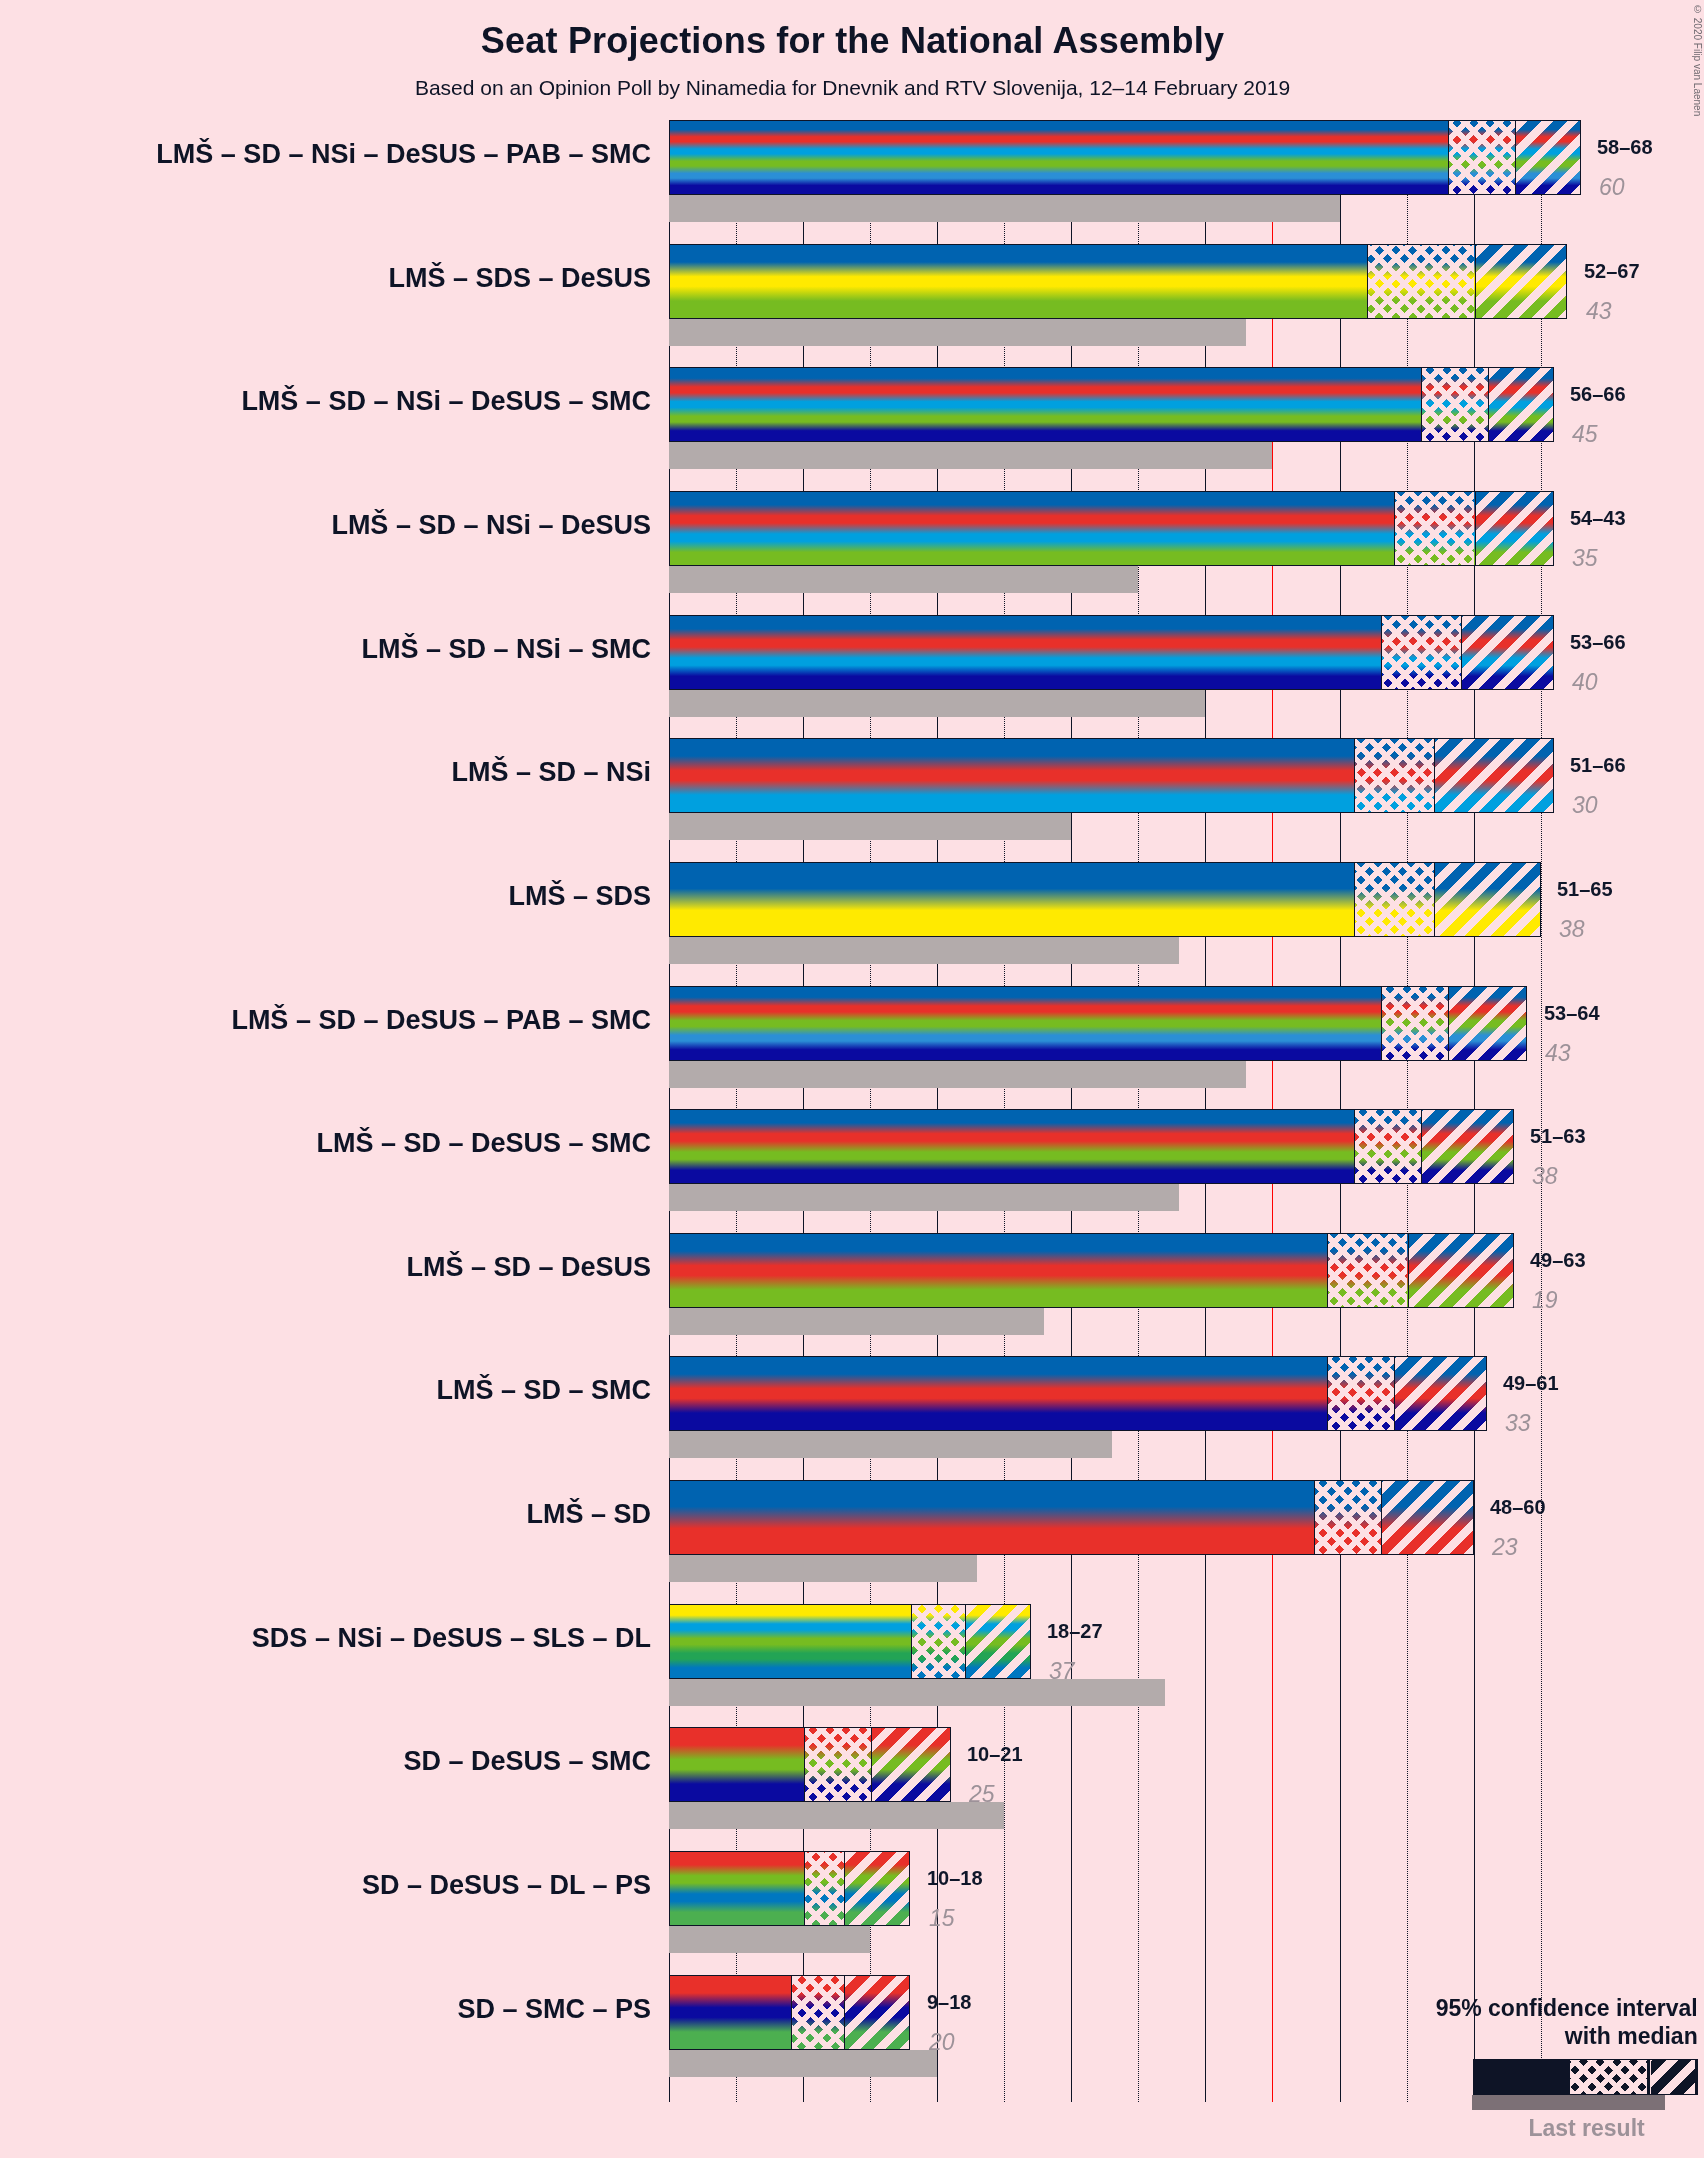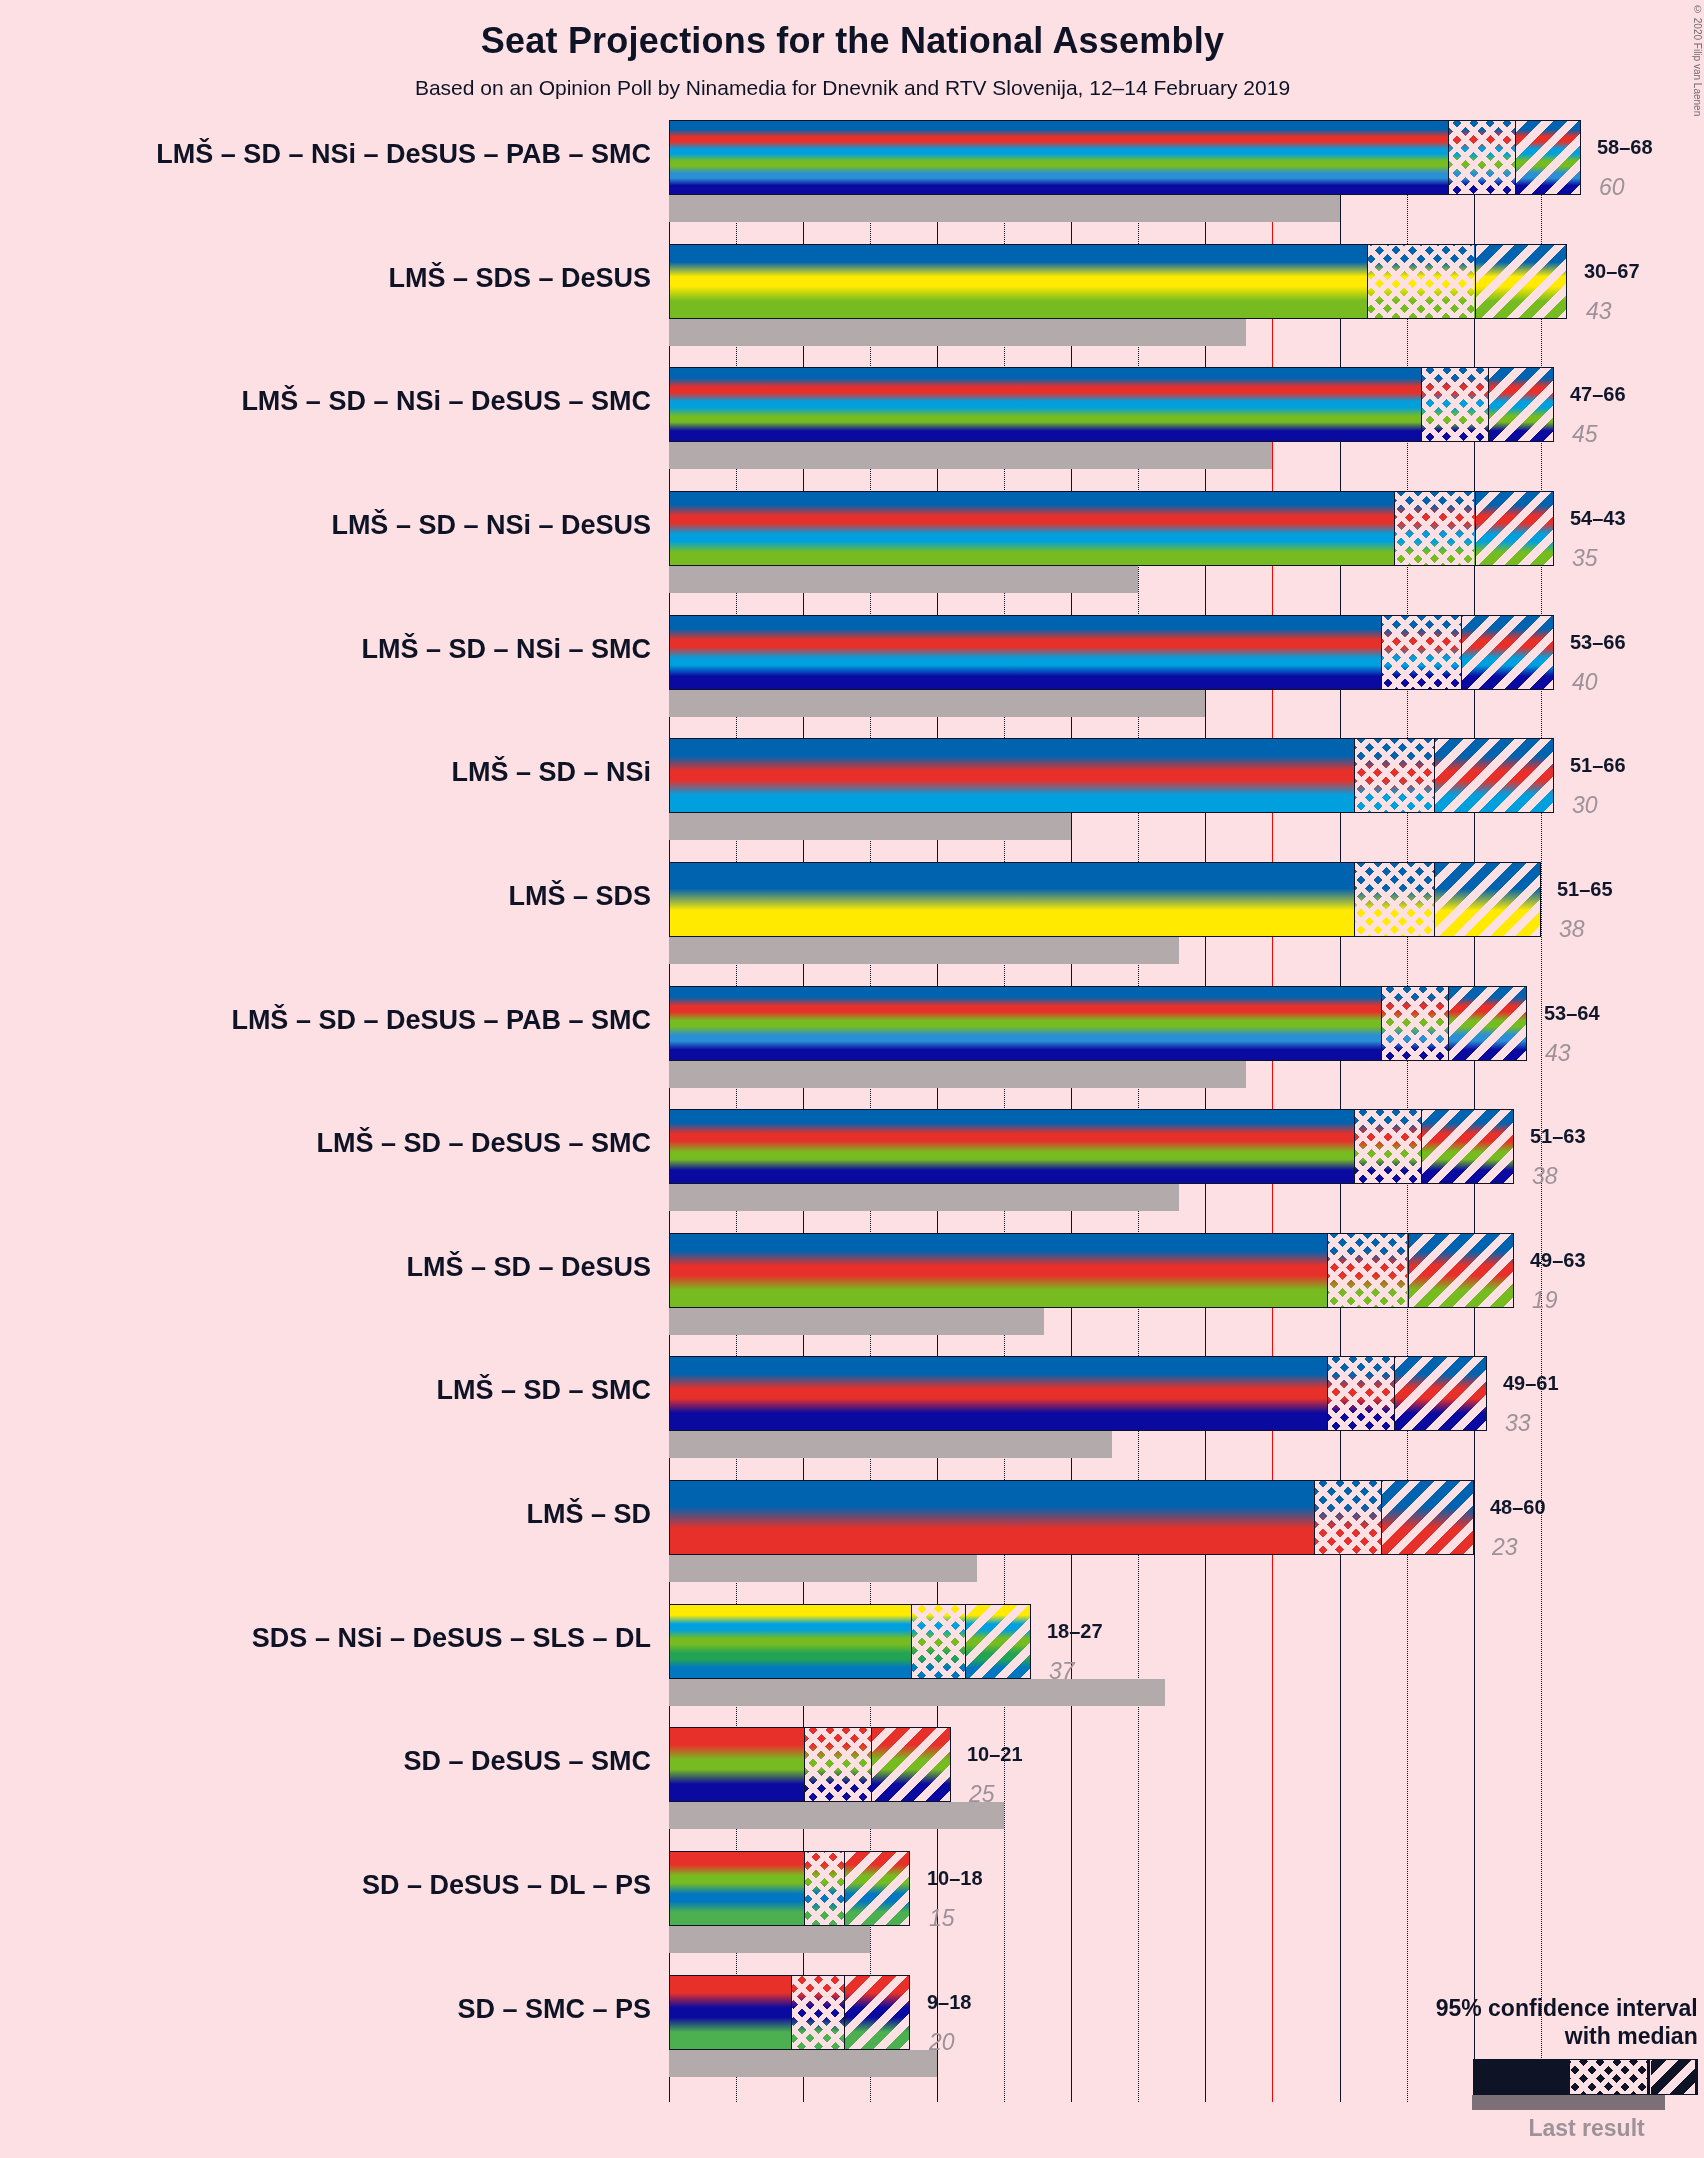--- a/index.html
+++ b/index.html
@@ -138,32 +138,32 @@
           <div class="last" style="left: 930px; top: 54px;">60</div>
         </div>
         <div class="row" style="top: 124px; height: 75px;">
           <div class="bar" style="width: 898px;">
             <div class="bandfill" style="background: linear-gradient(rgb(0, 99, 176) 10%, rgb(0, 99, 176) 23.33%, rgb(255, 234, 0) 43.33%, rgb(255, 234, 0) 56.67%, rgb(118, 188, 33) 76.67%, rgb(118, 188, 33) 90%);"></div>
             <div class="seg cross edge" style="left: 697px; width: 107px;"></div>
             <div class="seg diag edge" style="left: 805px; width: 94px;"></div>
           </div>
           <div class="lastresult" style="top: 75px; width: 577px;"></div>
           <div class="rowlabel" style="left: -912px; width: 894px; top: 19px;">LMŠ – SDS – DeSUS</div>
-          <div class="ci" style="left: 915px; top: 15.5px;">30–67</div>
+          <div class="ci" style="left: 915px; top: 15.5px;">52–67</div>
           <div class="last" style="left: 917px; top: 54px;">43</div>
         </div>
         <div class="row" style="top: 247px; height: 75px;">
           <div class="bar" style="width: 885px;">
             <div class="bandfill" style="background: linear-gradient(rgb(0, 99, 176) 6%, rgb(0, 99, 176) 14%, rgb(232, 48, 42) 26%, rgb(232, 48, 42) 34%, rgb(0, 160, 223) 46%, rgb(0, 160, 223) 54%, rgb(118, 188, 33) 66%, rgb(118, 188, 33) 74%, rgb(10, 10, 160) 86%, rgb(10, 10, 160) 94%);"></div>
             <div class="seg cross edge" style="left: 751px; width: 67px;"></div>
             <div class="seg diag edge" style="left: 818px; width: 67px;"></div>
           </div>
           <div class="lastresult" style="top: 75px; width: 603px;"></div>
           <div class="rowlabel" style="left: -912px; width: 894px; top: 19px;">LMŠ – SD – NSi – DeSUS – SMC</div>
-          <div class="ci" style="left: 901px; top: 15.5px;">47–66</div>
+          <div class="ci" style="left: 901px; top: 15.5px;">56–66</div>
           <div class="last" style="left: 903px; top: 54px;">45</div>
         </div>
         <div class="row" style="top: 371px; height: 75px;">
           <div class="bar" style="width: 885px;">
             <div class="bandfill" style="background: linear-gradient(rgb(0, 99, 176) 7.5%, rgb(0, 99, 176) 17.5%, rgb(232, 48, 42) 32.5%, rgb(232, 48, 42) 42.5%, rgb(0, 160, 223) 57.5%, rgb(0, 160, 223) 67.5%, rgb(118, 188, 33) 82.5%, rgb(118, 188, 33) 92.5%);"></div>
             <div class="seg cross edge" style="left: 724px; width: 80px;"></div>
             <div class="seg diag edge" style="left: 805px; width: 80px;"></div>
           </div>
           <div class="lastresult" style="top: 75px; width: 469px;"></div>
           <div class="rowlabel" style="left: -912px; width: 894px; top: 19px;">LMŠ – SD – NSi – DeSUS</div>

